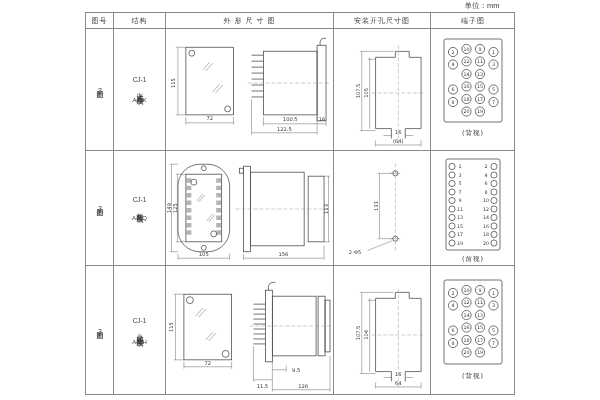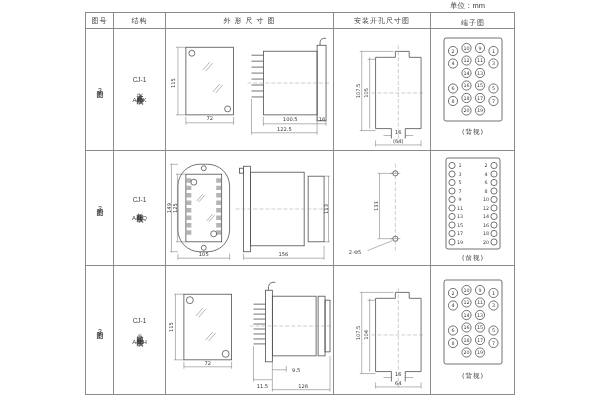--- a/index.html
+++ b/index.html
@@ -1,24 +1,24 @@
 <!DOCTYPE html>
 <html><head>
 <meta charset="utf-8">
 <style>
   html,body{margin:0;padding:0;}
   body{width:600px;height:400px;background:#fff;position:relative;overflow:hidden;
        font-family:"Liberation Sans",sans-serif;color:#3a3a3a;}
-  .unit{position:absolute;left:450px;top:1px;width:64px;font-size:7.5px;text-align:left;}
+  .unit{position:absolute;left:450px;top:1px;width:64px;font-size:7.5px;text-align:center;}
   .tbl{position:absolute;left:85px;top:12px;width:430px;height:383px;border:1px solid #8a8a8a;
        display:grid;grid-template-columns:28px 52px 168px 97px 84px;
        grid-template-rows:16px 122px 115px 129px;background:#fff;box-sizing:border-box;}
   .cell{border-right:1px solid #8a8a8a;border-bottom:1px solid #8a8a8a;overflow:hidden;
         display:flex;align-items:center;justify-content:center;box-sizing:border-box;}
-  .lc{border-right:none;align-items:flex-end;} .lr{border-bottom:none;}
+  .lc{border-right:none;} .lr{border-bottom:none;}
   .hd{font-size:7px;letter-spacing:1px;white-space:nowrap;}
   .vt{writing-mode:vertical-rl;text-orientation:upright;font-size:7px;line-height:1.15;letter-spacing:1px;}
   .structcell{flex-direction:column;gap:4px;font-size:6.5px;padding:4px 0;}
   .code{font-size:6px;}
   svg{display:block;}
   svg rect,svg circle,svg path,svg line{stroke:#4f4f4f;fill:none;stroke-width:.8;}
   svg .dim{stroke:#6a6a6a;stroke-width:.5;}
   svg .cl{stroke:#9a9a9a;stroke-width:.5;stroke-dasharray:4 2;}
   svg .strip{stroke:#6a6a6a;stroke-width:5;stroke-dasharray:4.5 3;opacity:.5;}
   svg text{fill:#3a3a3a;stroke:none;font-size:5.2px;text-anchor:middle;

